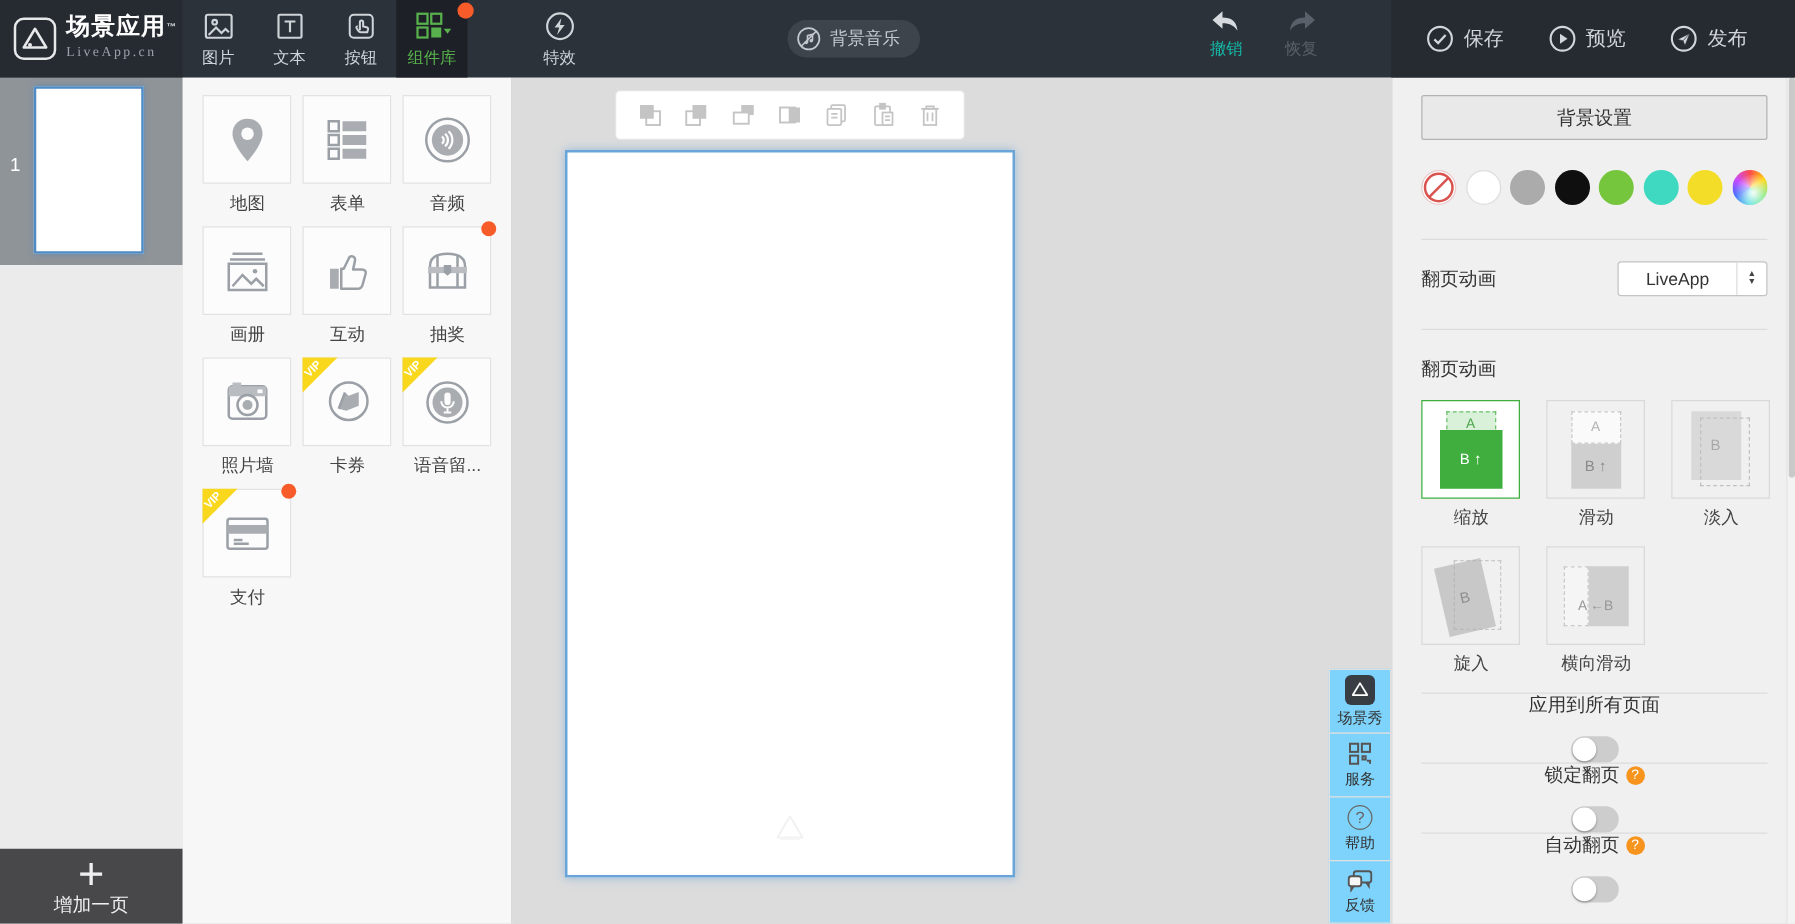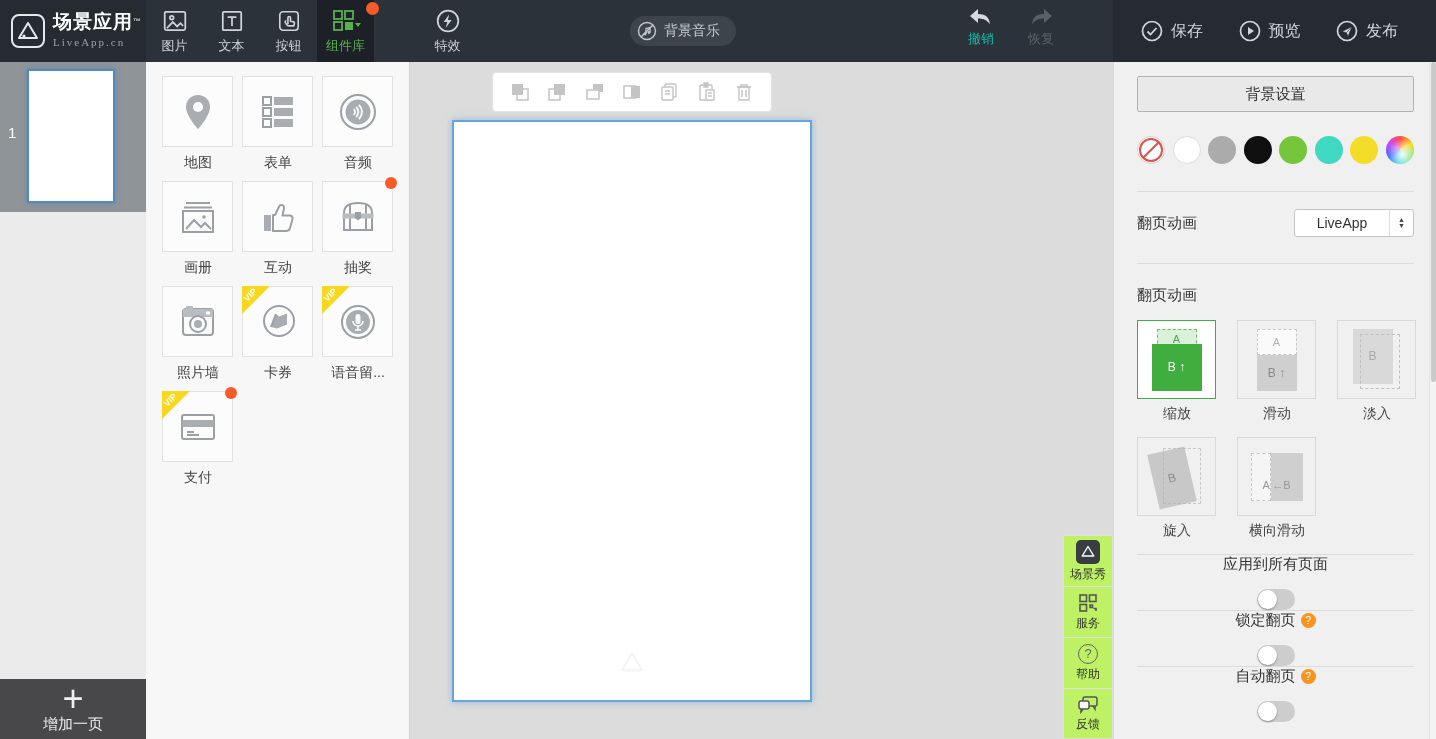--- a/index.html
+++ b/index.html
@@ -45,21 +45,21 @@
   .vip-txt { position:absolute; left:1px; top:-24px; color:#fff; font-size:9px; font-weight:bold; transform:rotate(-45deg); }
 
   
   .canvas-toolbar { position:absolute; left:492px; top:72px; width:280px; height:40px; background:#fff; border:1px solid #e4e4e4; border-radius:4px; display:flex; align-items:center; justify-content:space-around; padding:0 8px; z-index:5; }
   .ct-icon { width:22px; height:22px; display:flex; align-items:center; justify-content:center; cursor:pointer; }
   .page-canvas { position:absolute; left:452px; top:120px; width:360px; height:582px; background:#fff; border:2px solid #69a5d9; box-shadow:0 0 7px rgba(91,155,213,.55); z-index:4; }
   .watermark { position:absolute; left:50%; bottom:26px; transform:translateX(-50%); opacity:.55; }
 
   
   .edge-col { position:absolute; left:1063px; top:535px; width:50px; z-index:15; }
-  .edge-btn { width:50px; height:51px; background:#bef264; border:1px solid #e0e0e0; border-bottom:none; display:flex; flex-direction:column; align-items:center; justify-content:center; gap:2px; font-size:12px; color:#333; cursor:pointer; }
+  .edge-btn { width:50px; height:51px; background:#7dd3fc; border:1px solid #e0e0e0; border-bottom:none; display:flex; flex-direction:column; align-items:center; justify-content:center; gap:2px; font-size:12px; color:#333; cursor:pointer; }
   .edge-btn:last-child { border-bottom:1px solid #e0e0e0; }
   .edge-logo-sq { width:24px; height:24px; background:#383d44; border-radius:5px; display:flex; align-items:center; justify-content:center; }
   .help-circle { width:20px; height:20px; border:1.5px solid #666; border-radius:50%; color:#666; font-size:13px; display:flex; align-items:center; justify-content:center; }
 
   
   .right-panel { position:absolute; left:1113px; top:62px; width:323px; height:677px; background:#f0f0f0; border-left:1px solid #d9d9d9; padding:14px 22px 17px 23px; z-index:20; }
   .bg-settings-btn { width:100%; height:36px; background:#e9e9e9; border:1px solid #b3b3b3; border-radius:2px; font-size:15px; color:#333; font-family:inherit; cursor:pointer; }
   .swatches { display:flex; justify-content:space-between; align-items:center; margin-top:24px; }
   .swatch { width:28px; height:28px; border-radius:50%; cursor:pointer; position:relative; }
   .swatch.white { background:#fff; border:1px solid #ddd; }

